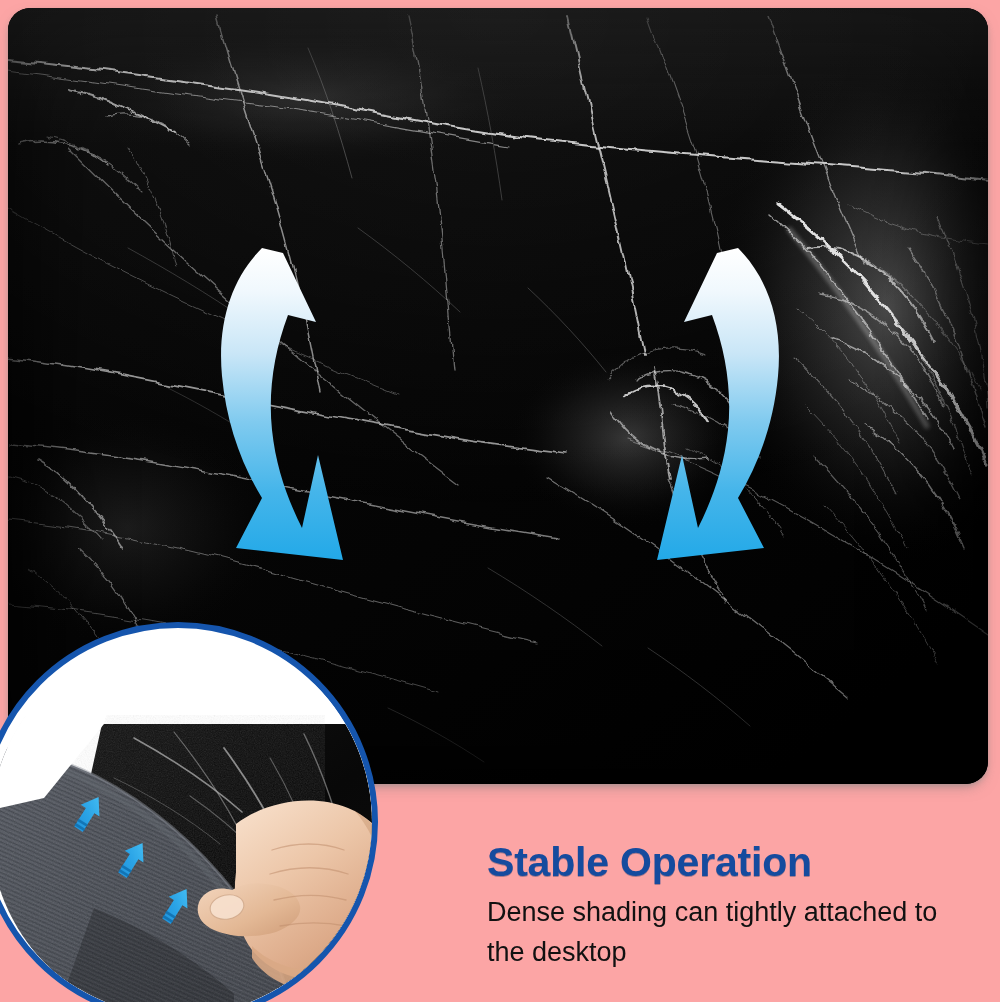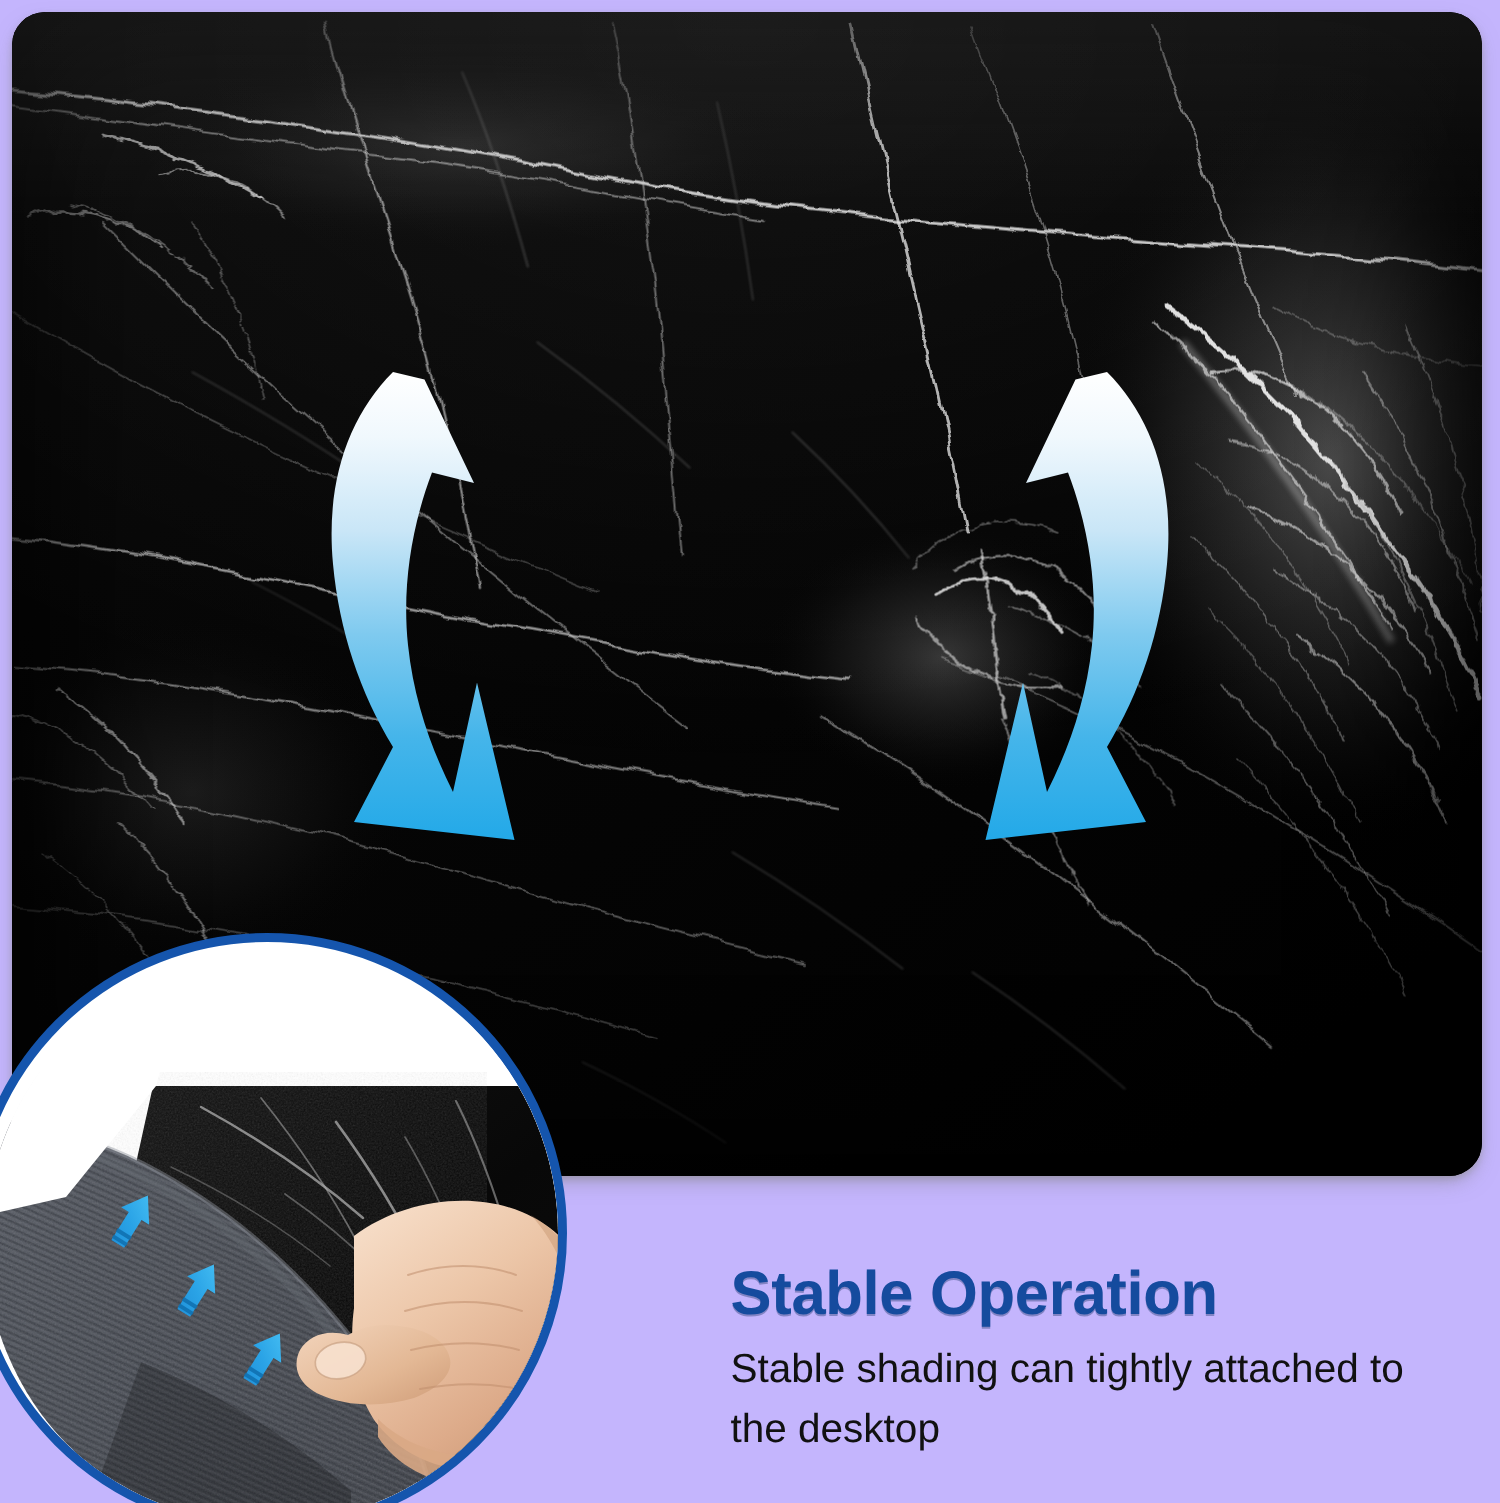--- a/index.html
+++ b/index.html
@@ -2,21 +2,21 @@
 <html><head>
 <meta charset="utf-8">
 <style>
   html,body{margin:0;padding:0;}
   body{
     width:1000px;height:1002px;
     background:#ffffff;
     font-family:"Liberation Sans", sans-serif;
     overflow:hidden;
   }
-  #stage{position:relative;width:1000px;height:1002px;background:#c4b5fd;overflow:hidden;}
+  #stage{position:relative;width:1000px;height:1002px;background:#fca5a5;overflow:hidden;}
 
   
   .pad{
     position:absolute;left:8px;top:8px;width:980px;height:776px;
     border-radius:22px;
     background:#060606;
     box-shadow:0 6px 14px -4px rgba(120,120,120,.55),
                0 2px 4px rgba(150,150,150,.4);
     overflow:hidden;
   }
@@ -384,16 +384,16 @@
 
           <path d="M-10,-10 L150,-10 L120,96 L60,170 L-10,186 Z" fill="#ffffff"></path>
           <path d="M0,0"></path>
         </g>
       </svg>
     </div>
   </div>
 
   <div class="caption">
     <h2>Stable Operation</h2>
-    <p>Stable shading can tightly attached to the desktop</p>
+    <p>Dense shading can tightly attached to the desktop</p>
   </div>
 
 </div>
 
 </body></html>

